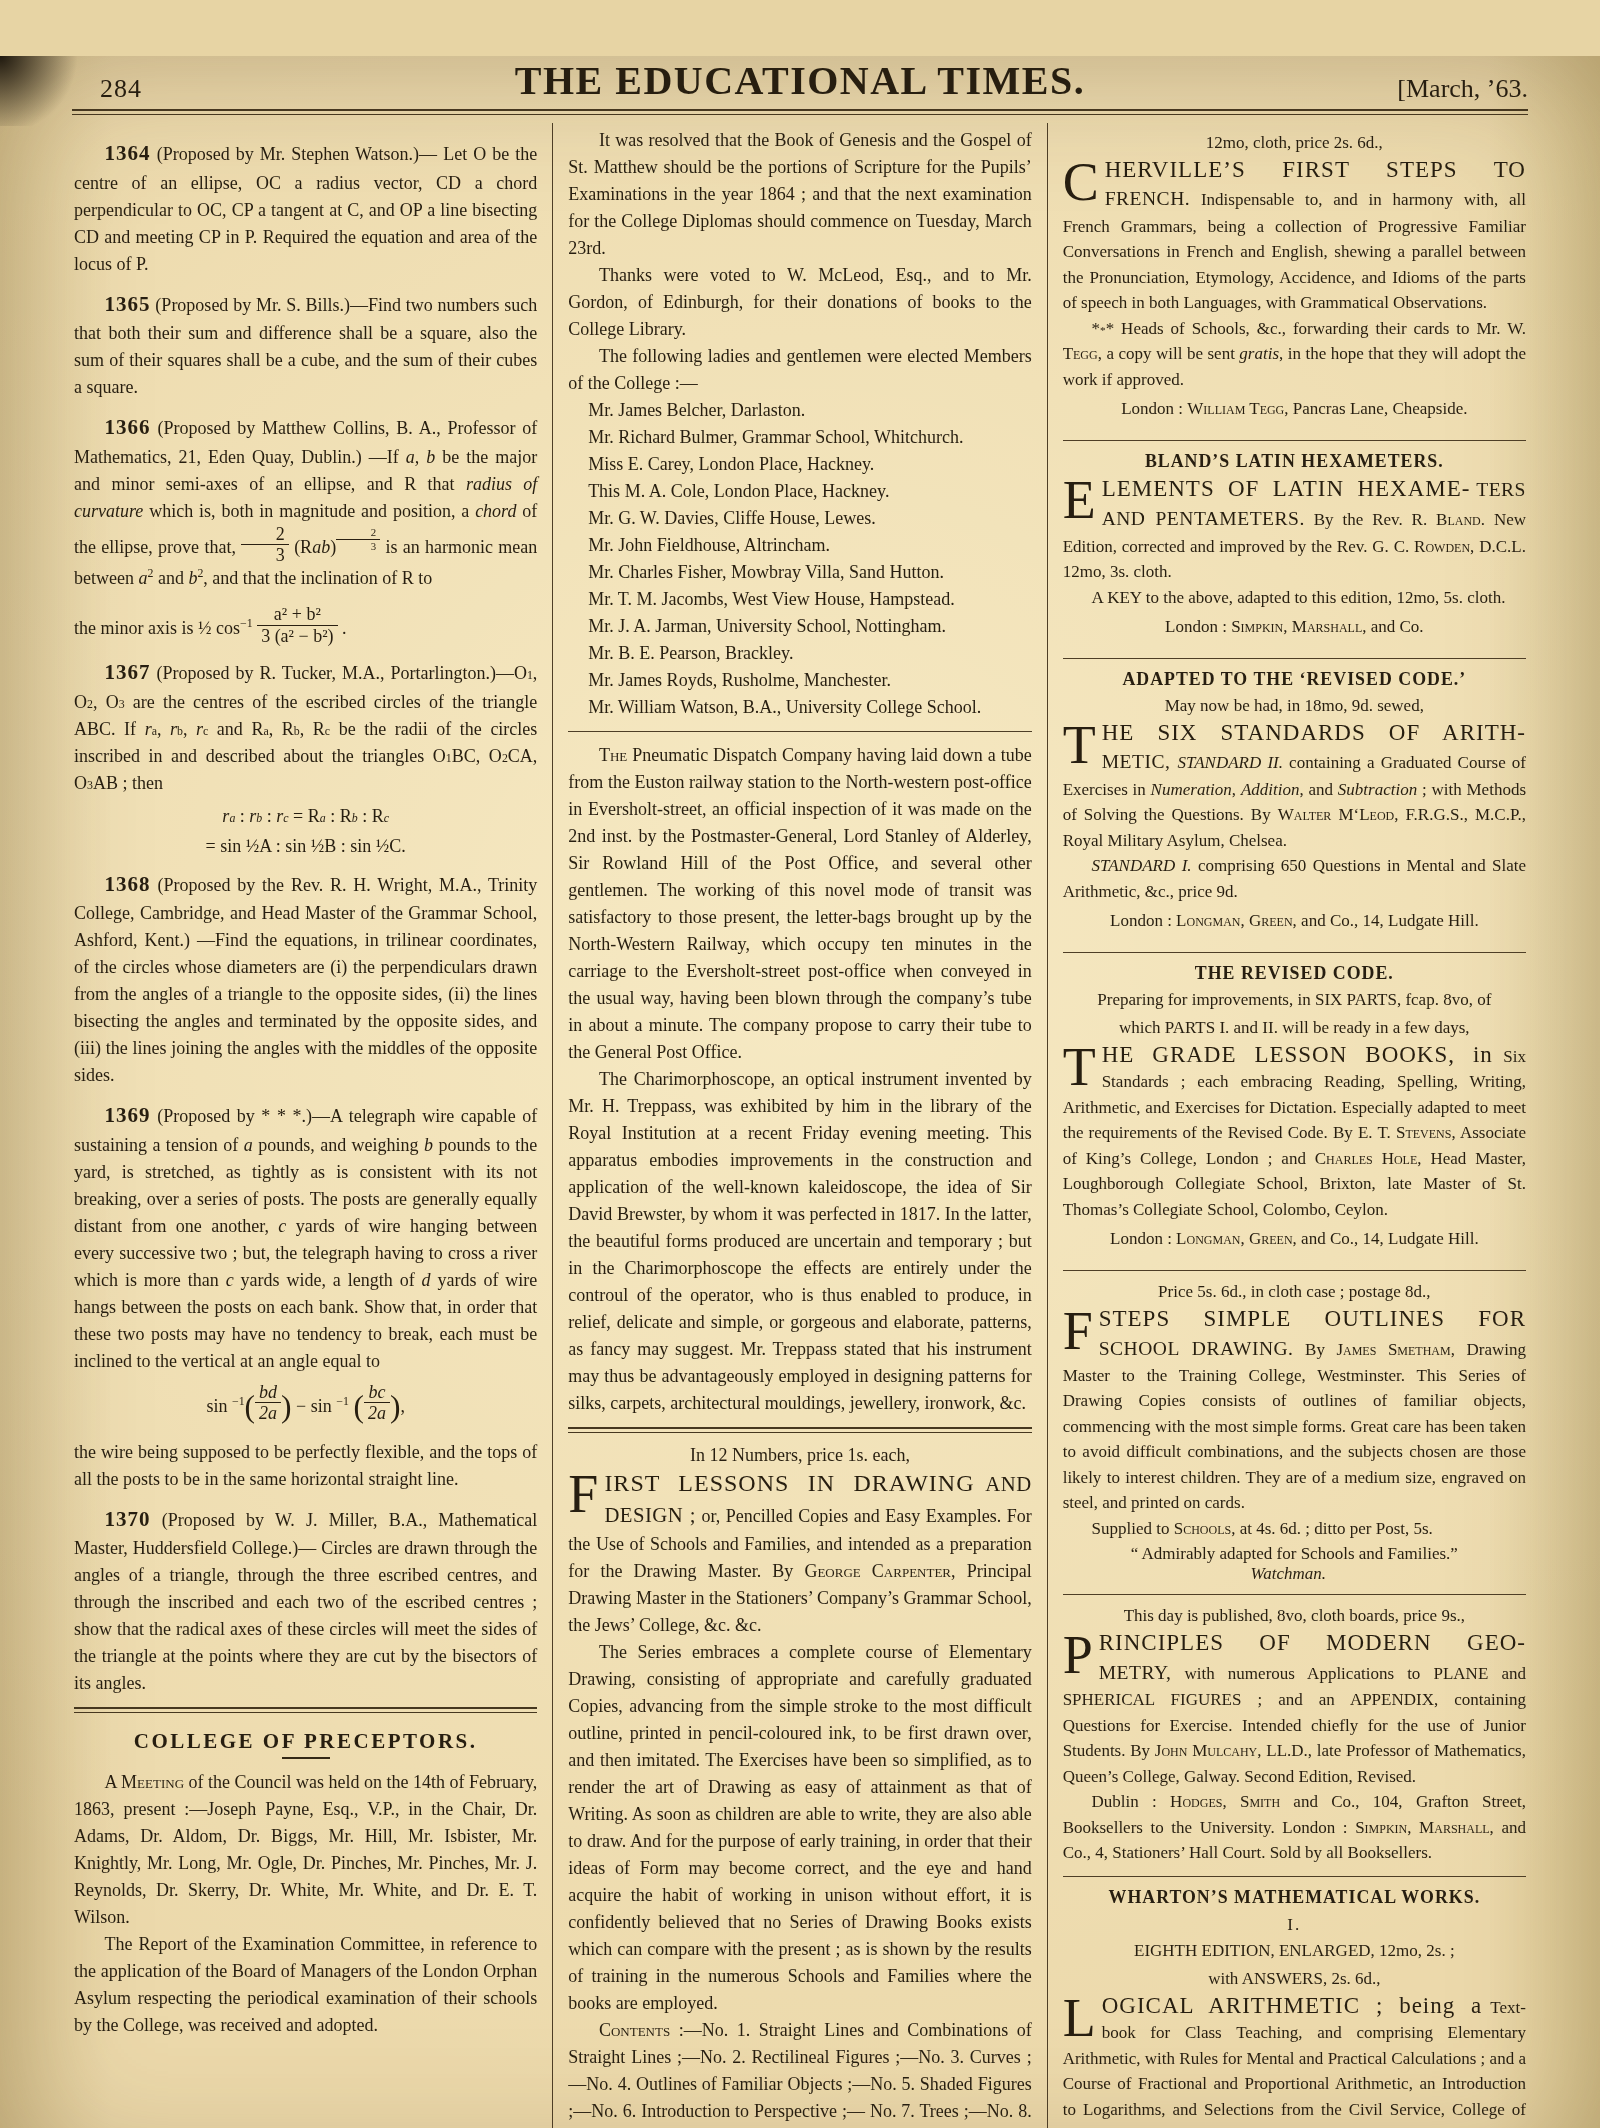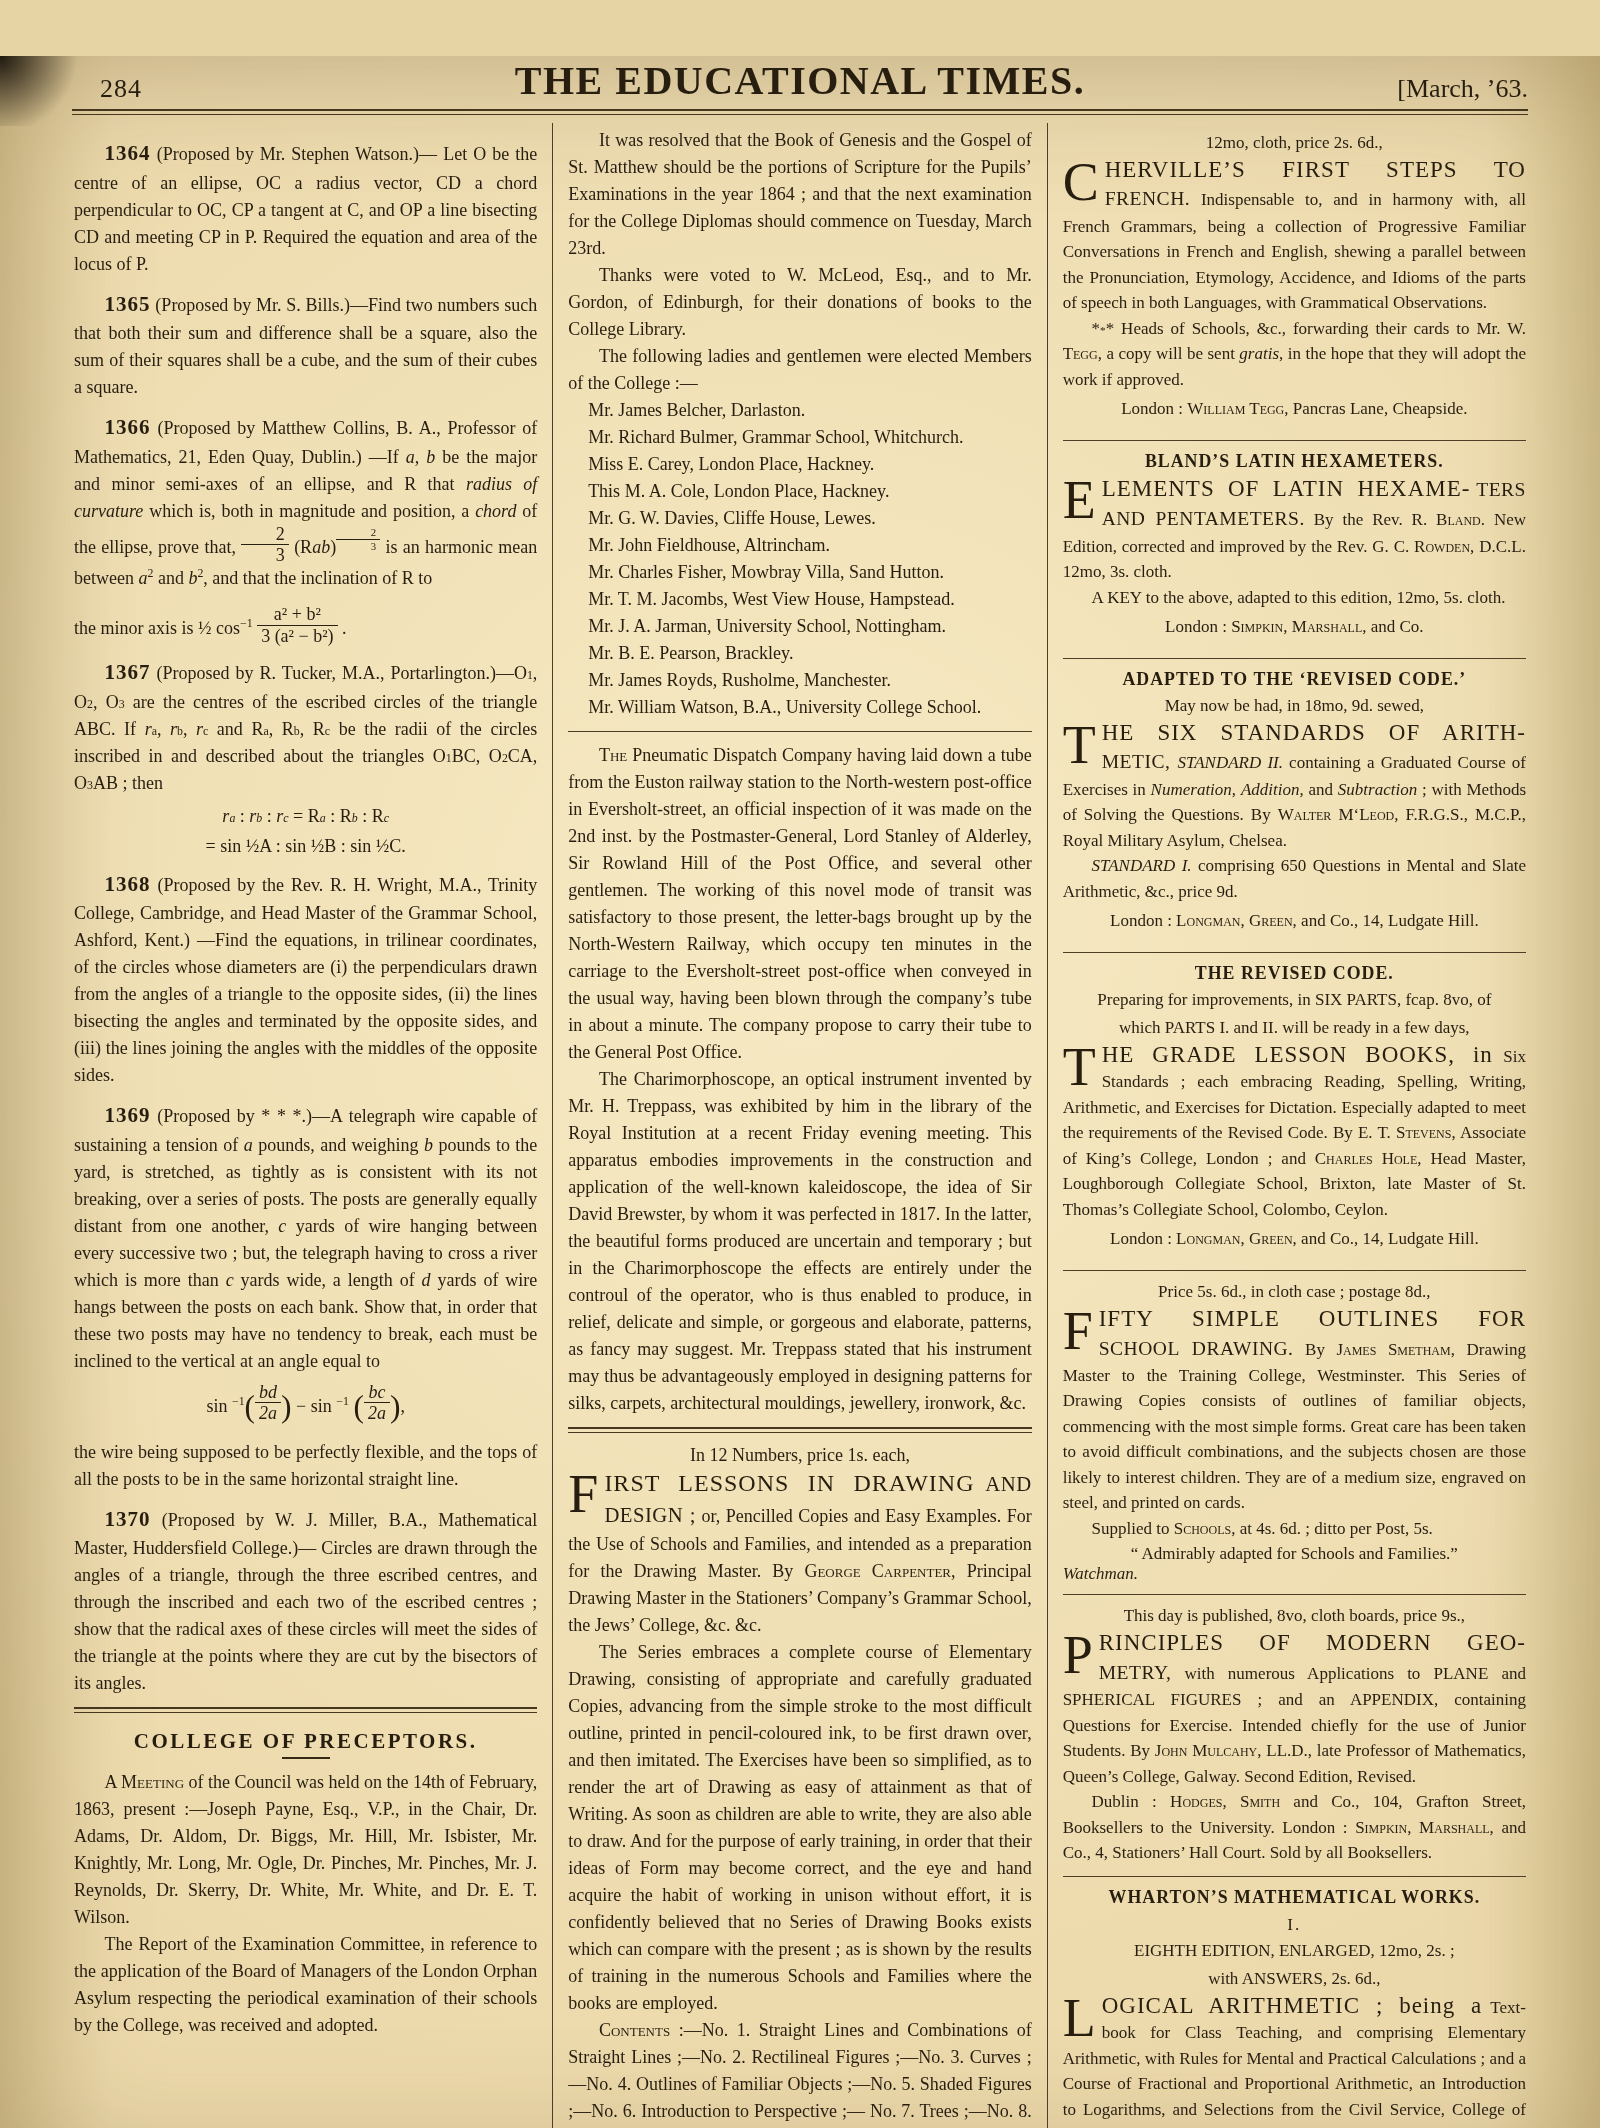--- a/index.html
+++ b/index.html
@@ -59,21 +59,21 @@
   .ad-pre{text-align:center;text-indent:0;margin:5px 0 2px;line-height:1.35;}
   .ad-kicker{text-align:center;text-indent:0;font-weight:bold;letter-spacing:1px;margin:7px 0 3px;font-size:105%;}
   .ad-lead{text-align:justify;line-height:1.5;}
   .dropcap{float:left;font-size:54px;line-height:42px;padding:4px 6px 0 0;}
   .ad-head{font-size:24px;letter-spacing:1px;word-spacing:5px;line-height:1.15;}
   .col3 .ad-head{font-size:23px;}
   .hd2{font-size:115%;letter-spacing:0.5px;}
   .sc{font-variant:small-caps;}
   .imprint{text-align:center;text-indent:0;margin:5px 0 9px;line-height:1.4;}
   .quote{text-align:center;text-indent:0;margin-top:3px;}
-  .attrib{text-align:left;text-indent:0;font-style:italic;padding-right:12px;}
+  .attrib{text-align:center;text-indent:0;font-style:italic;padding-right:12px;}
   .roman{text-align:center;text-indent:0;margin:7px 0 0;letter-spacing:2px;}
 </style>
 </head>
 <body>
 
 <div class="page">
   <div class="corner-shade"></div>
 
   <header class="masthead">
     <span class="folio">284</span>
@@ -214,21 +214,21 @@
           <span>Six Standards ; each embracing Reading, Spelling, Writing, Arithmetic, and Exercises for Dictation.  Especially adapted to meet the requirements of the Revised Code.  By E. T. <span class="sc">Stevens</span>, Associate of King’s College, London ; and <span class="sc">Charles Hole</span>, Head Master, Loughborough Collegiate School, Brixton, late Master of St. Thomas’s Collegiate School, Colombo, Ceylon.</span>
         </div>
         <p class="imprint">London :  <span class="sc">Longman, Green</span>, and Co., 14, Ludgate Hill.</p>
       </div>
 
       <hr class="rule">
 
       <div class="ad">
         <p class="ad-pre">Price 5s. 6d., in cloth case ; postage 8d.,</p>
         <div class="ad-lead">
-          <span class="dropcap">F</span><span class="ad-head">IFTY SIMPLE OUTLINES FOR</span>
+          <span class="dropcap">F</span><span class="ad-head">STEPS SIMPLE OUTLINES FOR</span>
           <span><span class="hd2">SCHOOL DRAWING.</span>  By <span class="sc">James Smetham</span>, Drawing Master to the Training College, Westminster. This Series of Drawing Copies consists of outlines of familiar objects, commencing with the most simple forms.  Great care has been taken to avoid difficult combinations, and the subjects chosen are those likely to interest children.  They are of a medium size, engraved on steel, and printed on cards.</span>
         </div>
         <p class="pp">Supplied to <span class="sc">Schools</span>, at 4s. 6d. ; ditto per Post, 5s.</p>
         <p class="quote">“ Admirably adapted for Schools and Families.”</p>
         <p class="attrib"><i>Watchman.</i></p>
       </div>
 
       <hr class="rule">
 
       <div class="ad">

